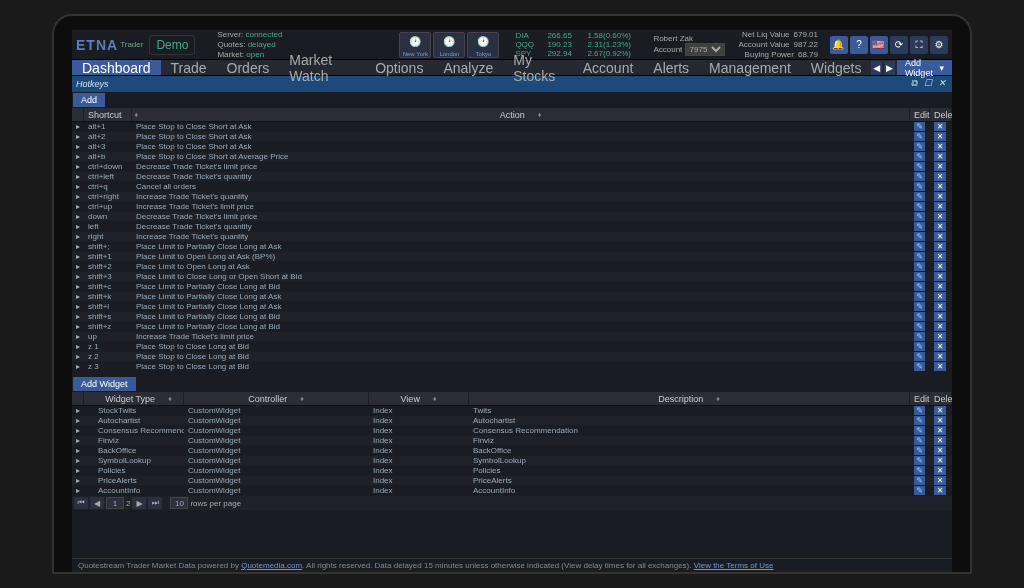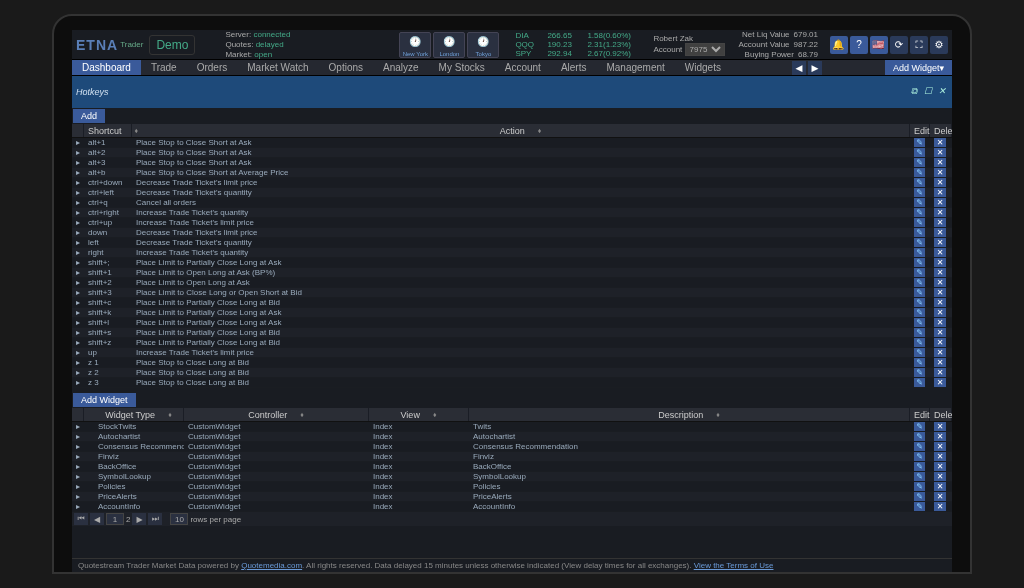--- a/index.html
+++ b/index.html
@@ -3,43 +3,43 @@
 <meta charset="utf-8">
 <style>
 *{margin:0;padding:0;box-sizing:border-box;font-family:Arial,Helvetica,sans-serif}
 body{background:#1a1a1a;color:#aaa;font-size:9px;display:flex;align-items:center;justify-content:center;height:588px;overflow:hidden}
 .laptop{width:920px;height:560px;background:#0d0d0d;border-radius:20px 20px 0 0;padding:14px 18px 0;border:2px solid #333;position:relative}
 .screen{width:100%;height:100%;background:#191c22;overflow:hidden;position:relative}
 .header{height:30px;background:#191c22;display:flex;align-items:center;padding:0 4px;gap:6px;border-bottom:1px solid #000}
 .logo{display:flex;align-items:center;gap:2px}
 .logo-img{color:#5a7fb8;font-weight:bold;font-size:14px;letter-spacing:1px}
 .demo-badge{color:#4a8;font-size:12px;padding:2px 6px;border:1px solid #333;border-radius:3px}
-.server-info{font-size:8px;line-height:10px;margin-left:24px}
+.server-info{font-size:8px;line-height:10px;margin-left:16px}
 .server-info .green{color:#4a8}
 .clocks{display:flex;gap:2px;margin-left:auto;margin-right:10px}
 .clock{width:32px;height:26px;background:#2a3040;border:1px solid #445;border-radius:2px;font-size:6px;text-align:center;display:flex;flex-direction:column;justify-content:flex-end;color:#6fa0d8}
 .clock-face{flex:1;display:flex;align-items:center;justify-content:center;font-size:10px;color:#fff}
 .tickers{display:flex;gap:10px;font-size:8px;margin-right:10px}
 .ticker-row{display:flex;gap:6px}
 .ticker-sym{color:#4a8;width:26px}
 .ticker-price{color:#4a8;width:34px}
 .ticker-chg{color:#4a8;width:50px}
 .account{font-size:8px;margin-right:8px}
 .account select{background:#404040;color:#aaa;border:1px solid #444;font-size:8px}
 .balances{font-size:8px;line-height:10px;margin-right:6px;text-align:right}
 .balances .bal-row{display:flex;gap:4px;justify-content:flex-end}
 .header-icons{display:flex;gap:2px}
 .hicon{width:18px;height:18px;background:#2a3a5a;border-radius:2px;display:flex;align-items:center;justify-content:center;color:#fff;font-size:10px;cursor:pointer}
 .hicon.blue{background:#3a5a9a}
 .navbar{height:16px;background:#252830;display:flex;align-items:center;border-bottom:1px solid #000}
-.navbar .tab{padding:4px 10px;font-size:10px;color:#aaa;cursor:pointer;height:100%;display:flex;align-items:center}
+.navbar .tab{padding:4px 10px;font-size:14px;color:#aaa;cursor:pointer;height:100%;display:flex;align-items:center}
 .navbar .tab.active{background:#3a5a9a;color:#fff}
 .navbar .add-widget{margin-left:auto;background:#3a5a9a;color:#fff;padding:0 8px;font-size:9px;height:100%;display:flex;align-items:center;cursor:pointer}
 .navbar .pager-icon{width:14px;height:14px;background:#2a3a5a;margin-right:2px;display:flex;align-items:center;justify-content:center;color:#fff;cursor:pointer}
-.panel-title{height:14px;background:#1e4a7a;color:#d0e0f0;font-size:9px;font-style:italic;padding:16px 4px;display:flex;align-items:center;justify-content:space-between}
+.panel-title{height:14px;background:#1e4a7a;color:#d0e0f0;font-size:9px;font-style:italic;padding:8px 4px;display:flex;align-items:center;justify-content:space-between}
 .panel-title .win-btns{display:flex;gap:2px}
 .panel-title .win-btn{width:12px;height:12px;color:#aed;cursor:pointer;font-size:9px;text-align:center}
 .add-btn{height:14px;background:#3a5a9a;color:#fff;font-size:9px;padding:0 8px;display:inline-flex;align-items:center;cursor:pointer;margin:1px}
 .grid-header{height:14px;background:#2a2d35;display:flex;font-size:9px;color:#ccc;border-bottom:1px solid #111}
 .grid-header .hcell{padding:0 4px;display:flex;align-items:center;gap:13px;border-right:1px solid #1a1d25}
 .sort-icon{font-size:7px;color:#888}
 .grid-body{max-height:250px;overflow-y:auto}
 .grid-row{height:10px;display:flex;font-size:8px;color:#9ab;border-bottom:1px solid #1a1d22}
 .grid-row:nth-child(even){background:#1e2128}
 .grid-row:nth-child(odd){background:#191c22}

